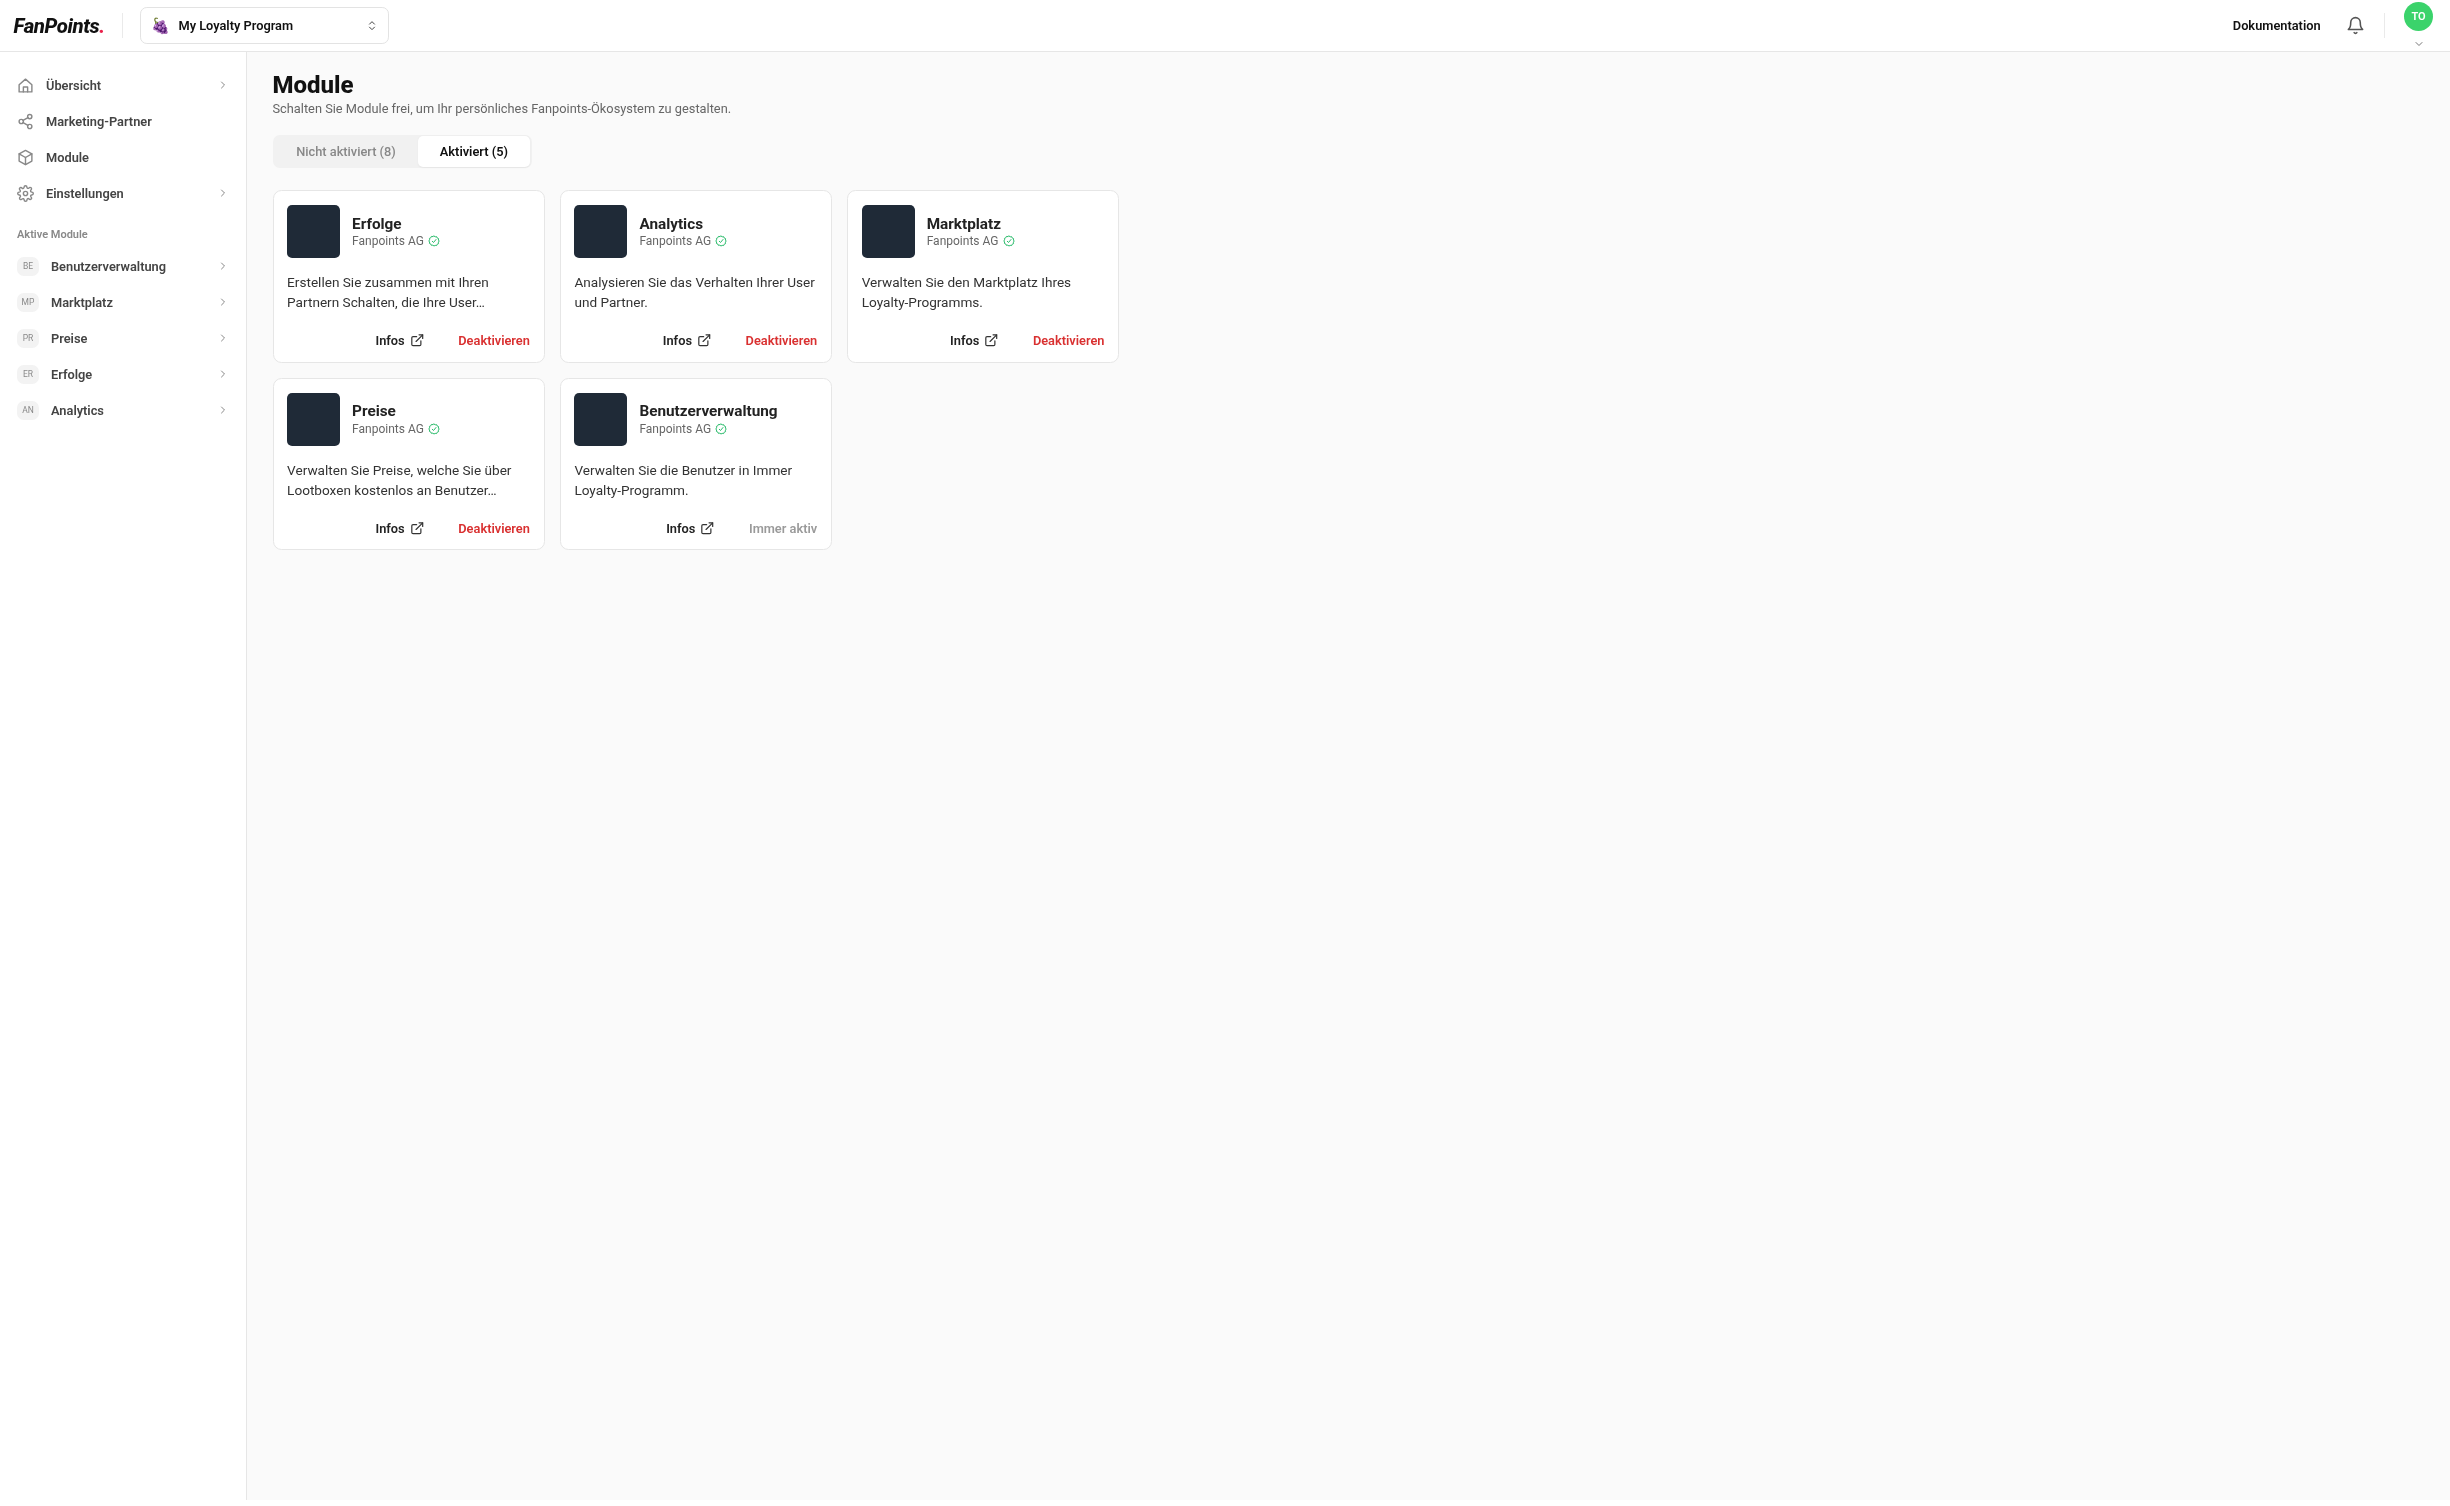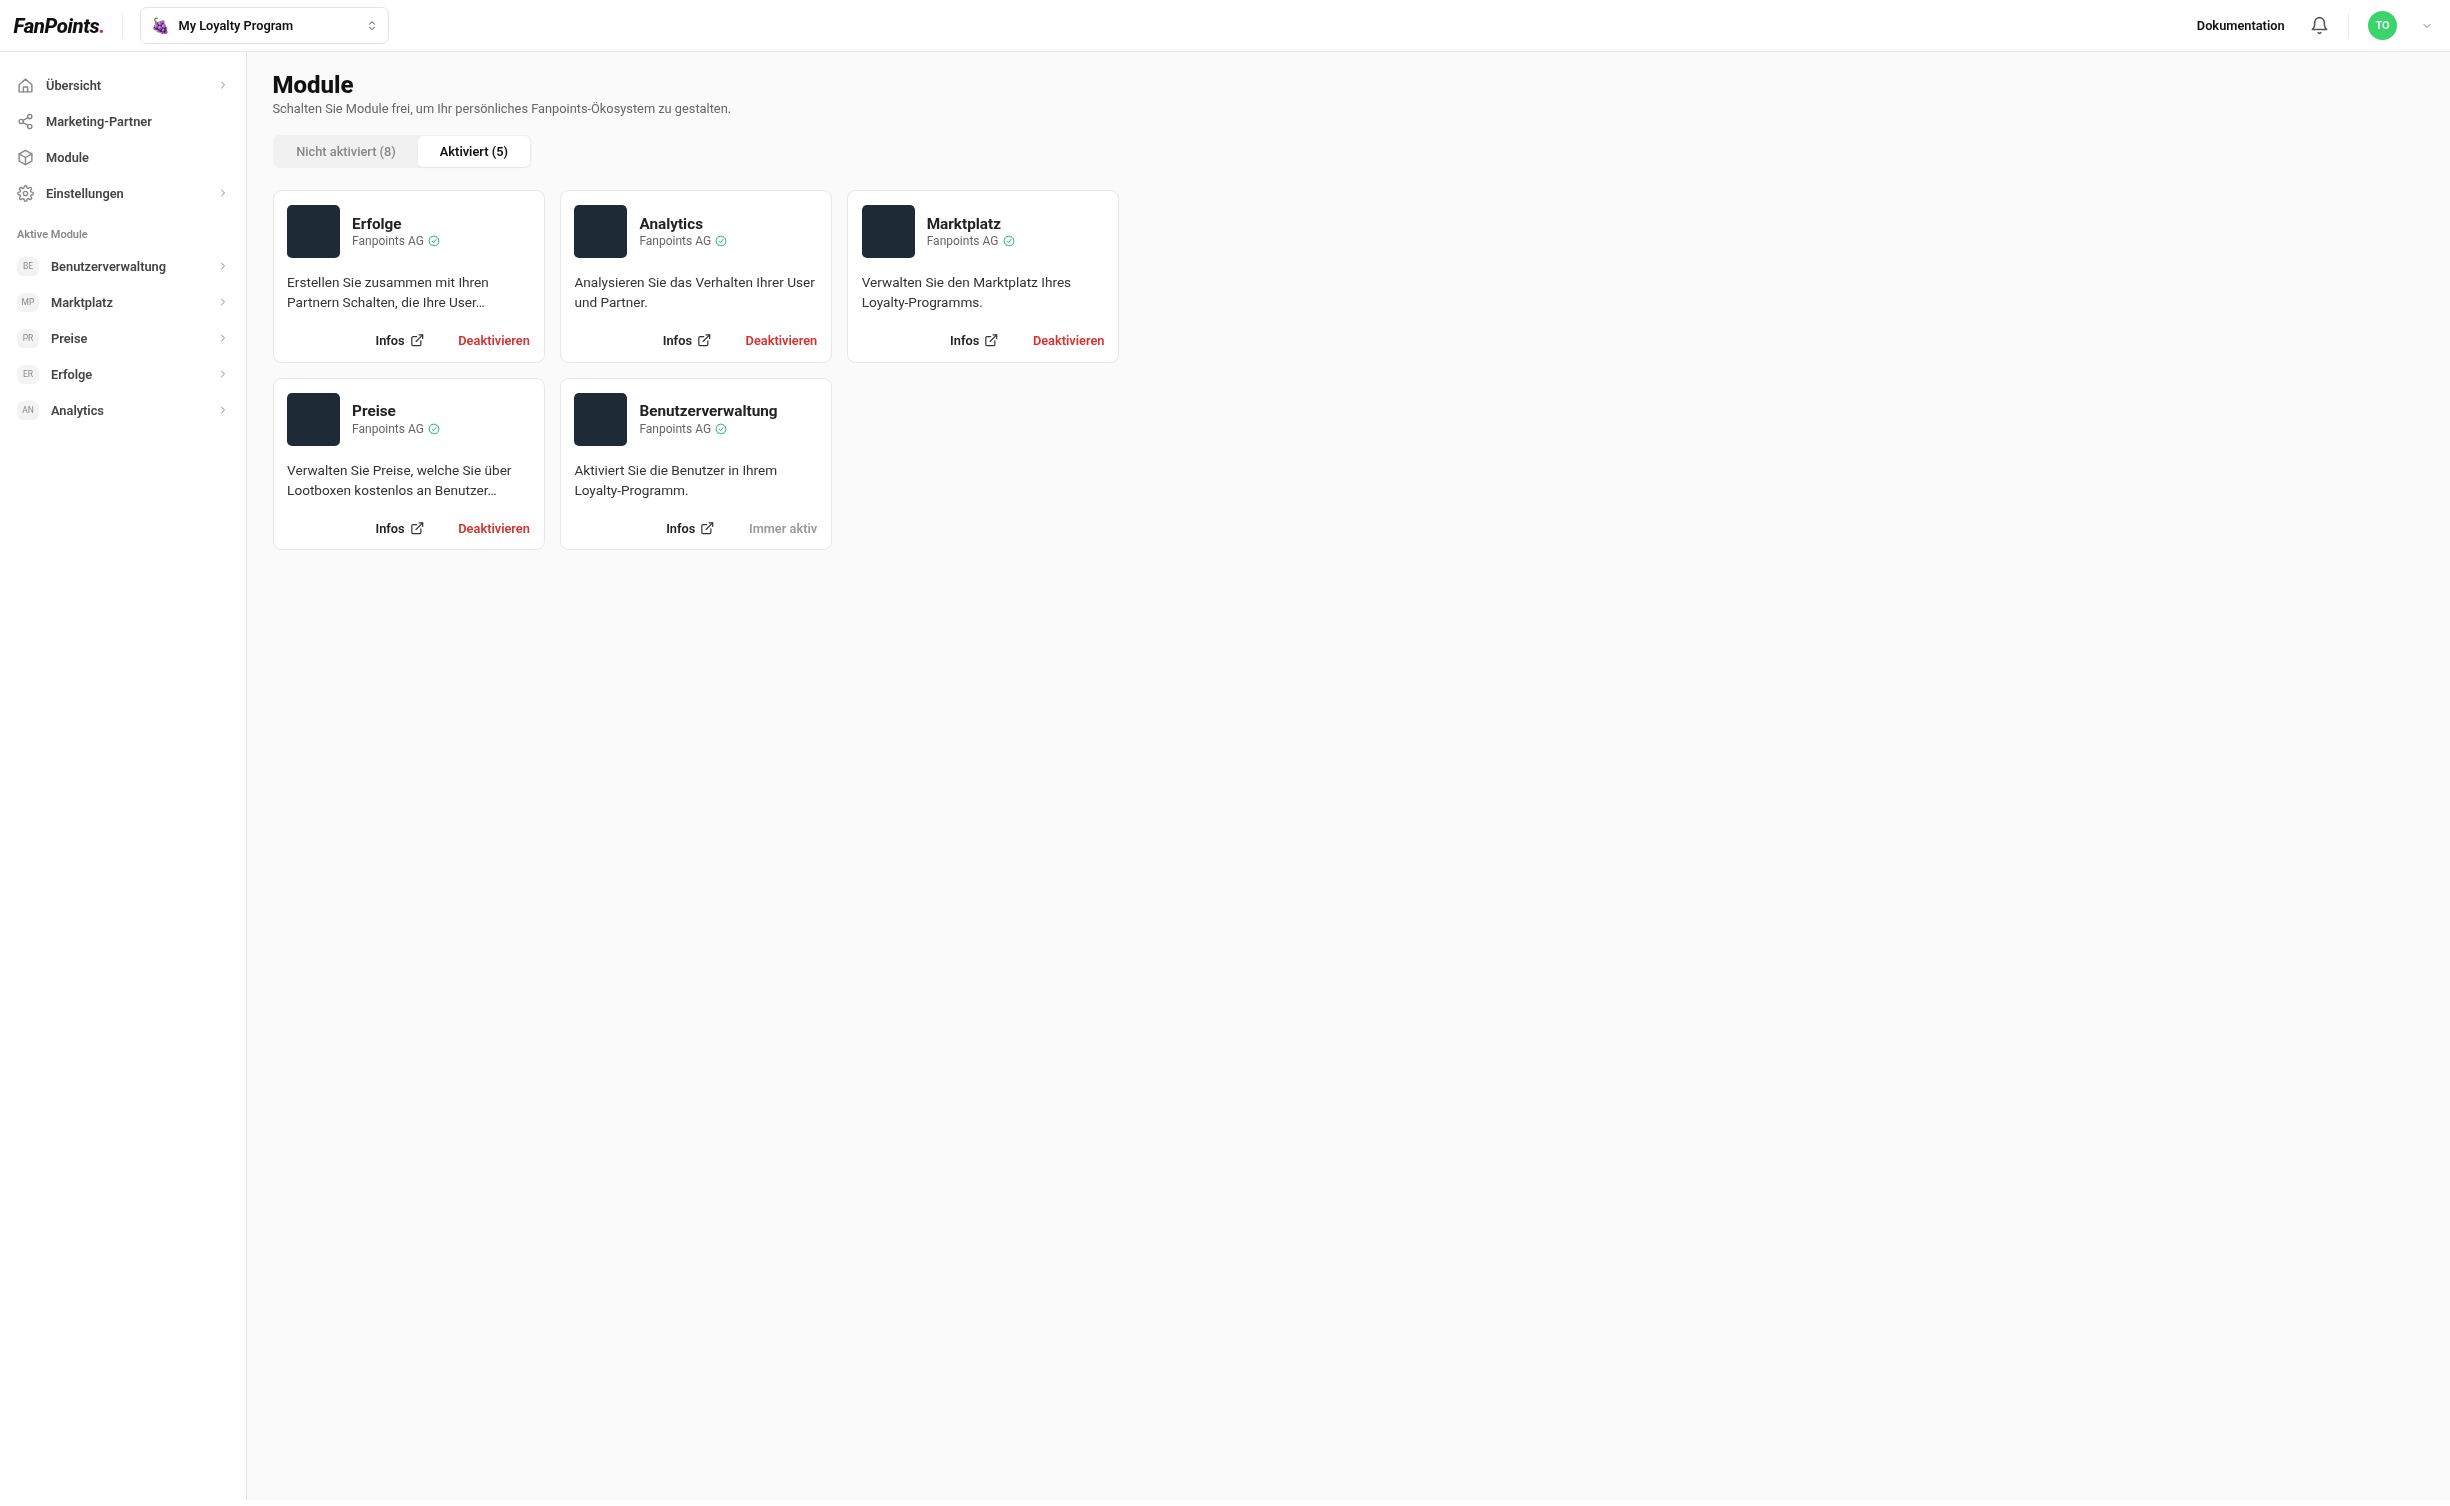--- a/index.html
+++ b/index.html
@@ -82,21 +82,22 @@
     .topbar .divider2 {
       width: 0.9px;
       height: 25.5px;
       background: #eaeaea;
       margin: 0 19px;
     }
     .avatar-wrap {
       display: flex;
       align-items: center;
       cursor: pointer;
-      gap: 24px;
+      gap: 7px;
+      flex-direction: column;
     }
     .avatar {
       background: #3bd36b;
       width: 29px;
       height: 29px;
       border-radius: 50%;
       display: flex;
       align-items: center;
       justify-content: center;
       color: #fff;
@@ -498,21 +499,21 @@
     <div class="card-head">
       <div class="card-img"></div>
       <div>
         <div class="card-title">Benutzerverwaltung</div>
         <div class="card-org">Fanpoints AG<svg class="verified" viewBox="0 0 24 24" fill="none" stroke="#2abb6b" stroke-width="2" stroke-linecap="round" stroke-linejoin="round">
                   <path d="M12 2l2.4 1.6 2.9-.3 1.1 2.7 2.7 1.1-.3 2.9L22.4 12l-1.6 2.4.3 2.9-2.7 1.1-1.1 2.7-2.9-.3L12 22l-2.4-1.6-2.9.3-1.1-2.7-2.7-1.1.3-2.9L1.6 12l1.6-2.4-.3-2.9 2.7-1.1 1.1-2.7 2.9.3z"></path>
                   <polyline points="8.5 12.5 11 15 16 9"></polyline>
                 </svg></div>
       </div>
     </div>
-    <div class="card-desc">Aktiviert Sie die Benutzer in Ihrem Loyalty-Programm.</div>
+    <div class="card-desc">Verwalten Sie die Benutzer in Immer Loyalty-Programm.</div>
     <div class="card-actions">
       <span class="act-info">Infos <svg width="14.5" height="14.5" viewBox="0 0 24 24" fill="none" stroke-width="2" stroke-linecap="round" stroke-linejoin="round">
                 <path d="M18 13v6a2 2 0 0 1-2 2H5a2 2 0 0 1-2-2V8a2 2 0 0 1 2-2h6"></path>
                 <polyline points="15 3 21 3 21 9"></polyline>
                 <line x1="10" y1="14" x2="21" y2="3"></line>
               </svg></span>
       <span class="act-always">Immer aktiv</span>
     </div>
         </div>
       </div>

